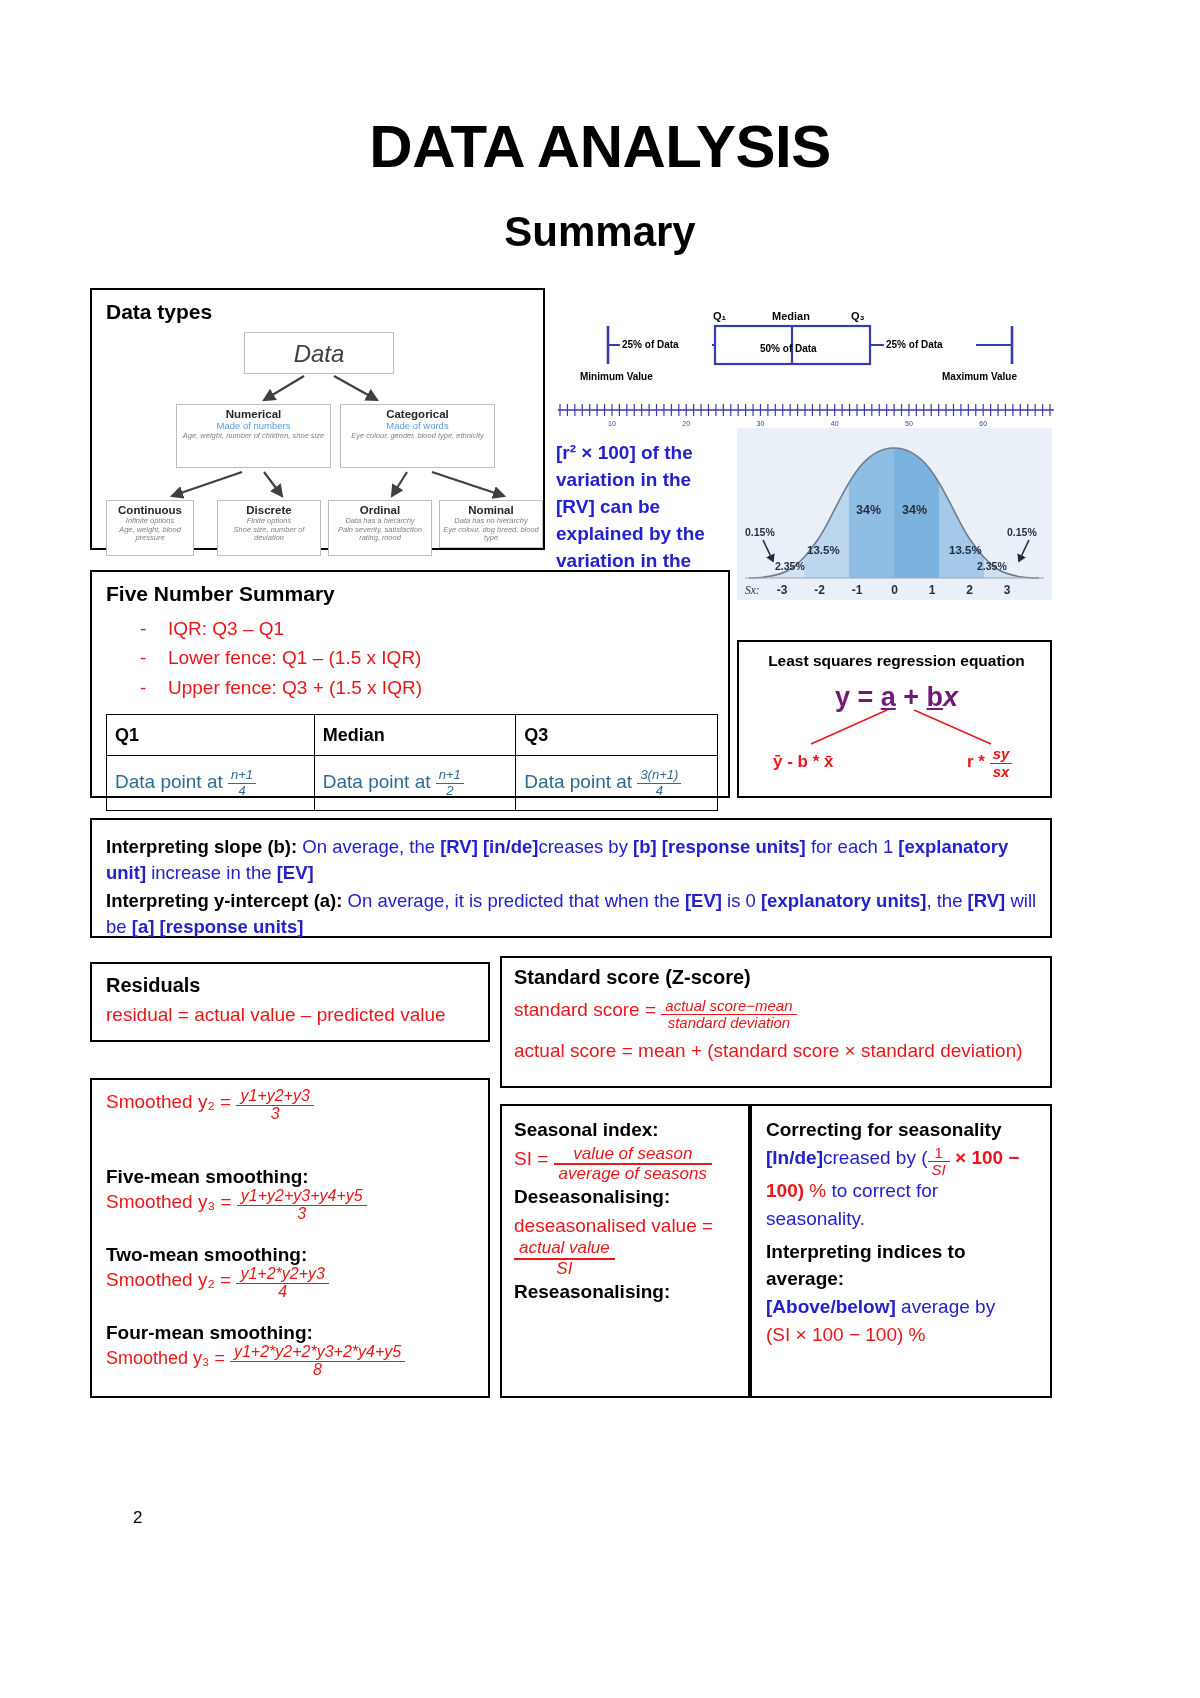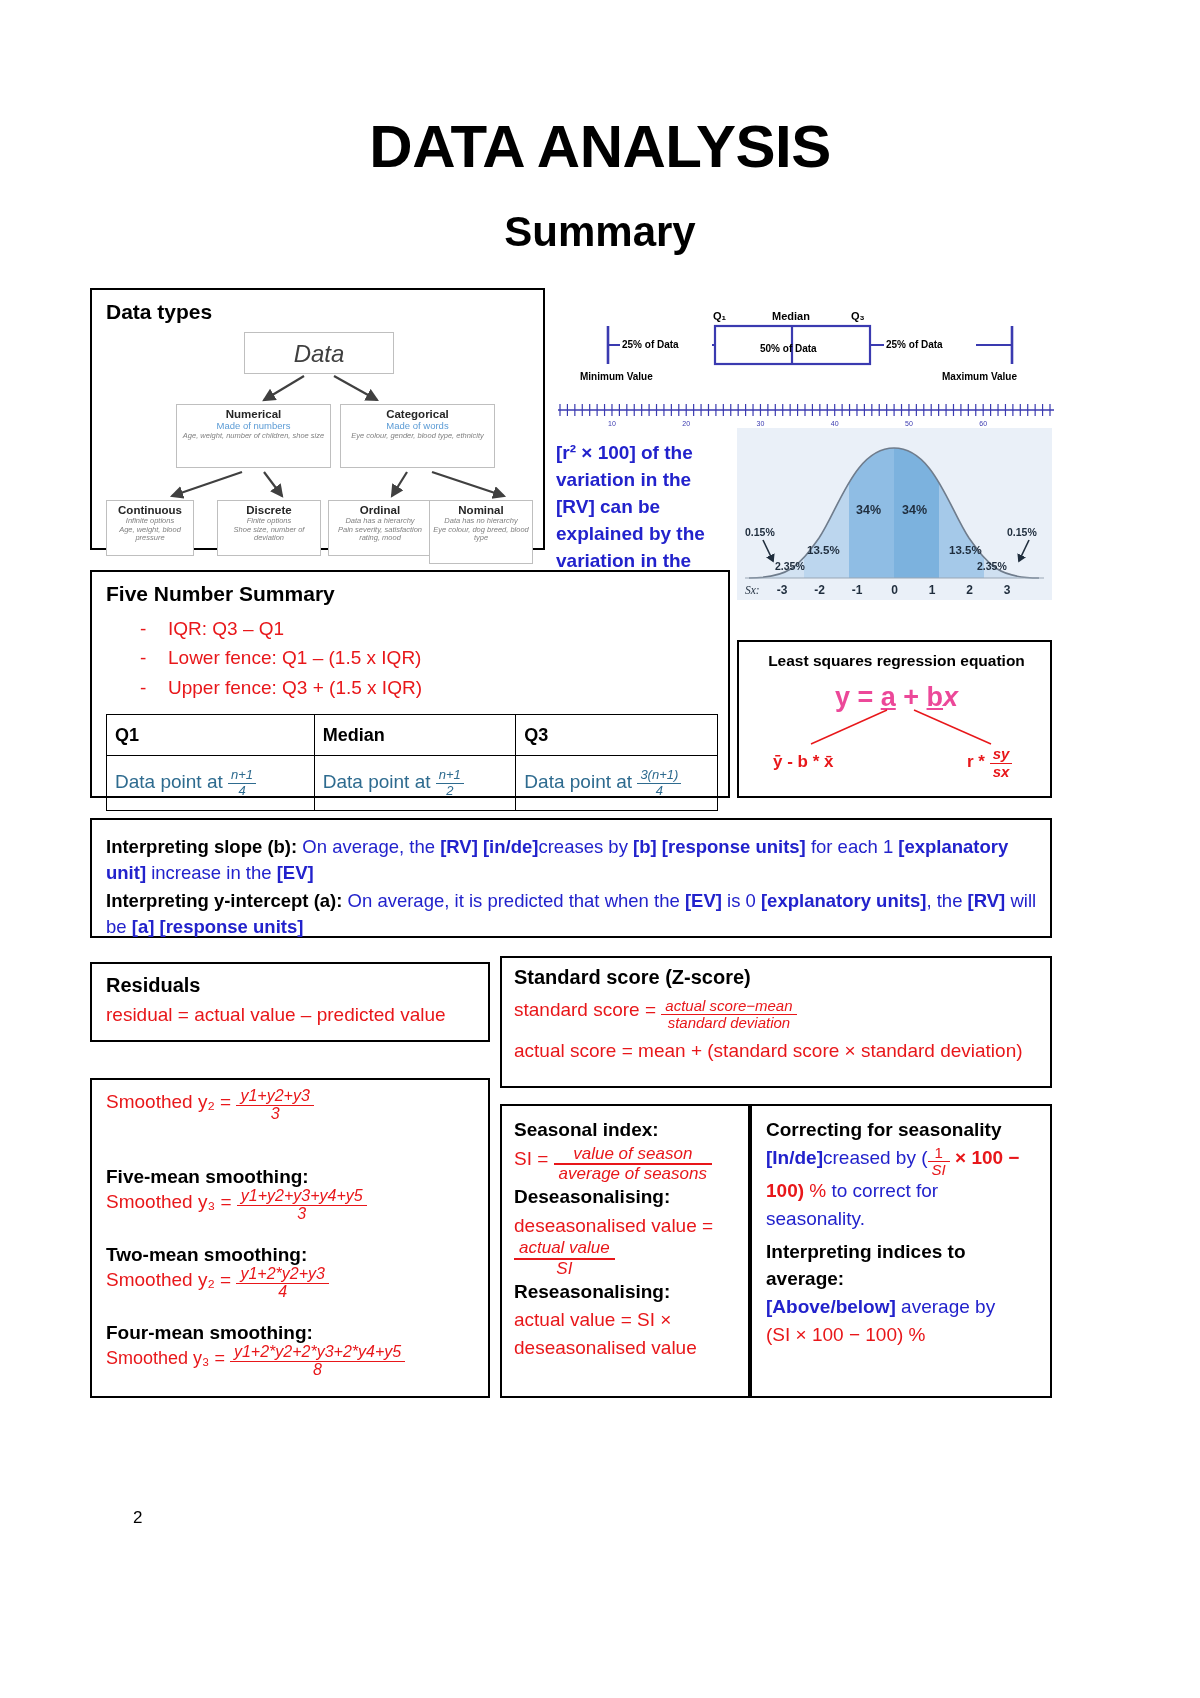--- a/index.html
+++ b/index.html
@@ -21,21 +21,21 @@
   .nb-t{font-size:11.5px;font-weight:bold;color:#262626;line-height:1.15;margin-top:3px;}
   .nb-s{font-size:9.5px;color:#5b9bd5;line-height:1.1;}
   .nb-e{font-size:7.5px;font-style:italic;color:#7f7f7f;line-height:1.15;padding:0 3px;}
   #nd-data{left:152px;top:0px;width:150px;height:42px;}
   #nd-data .lbl{font-size:24px;font-style:italic;color:#404040;line-height:42px;}
   #nd-num{left:84px;top:72px;width:155px;height:64px;}
   #nd-cat{left:248px;top:72px;width:155px;height:64px;}
   #nd-con{left:14px;top:168px;width:88px;height:56px;}
   #nd-dis{left:125px;top:168px;width:104px;height:56px;}
   #nd-ord{left:236px;top:168px;width:104px;height:56px;}
-  #nd-nom{left:337px;top:168px;width:104px;height:64px;}
+  #nd-nom{left:347px;top:168px;width:104px;height:48px;}
   
   #fivenum{left:90px;top:570px;width:640px;height:228px;}
   #fivenum .hd{position:absolute;left:14px;top:10px;}
   .bullets{position:absolute;left:48px;top:42px;font-size:19px;color:#e8171a;line-height:1.55;}
   .bullets div{white-space:nowrap;}
   .bullets .dash{display:inline-block;width:28px;color:#e8171a;}
   table.q5{position:absolute;left:14px;top:142px;width:612px;border-collapse:collapse;}
   table.q5 th,table.q5 td{border:1.6px solid #000;padding:5px 8px;text-align:left;vertical-align:middle;}
   table.q5 th{font-size:18px;font-weight:bold;height:30px;}
   table.q5 td{font-size:19px;color:#2e6b8f;height:44px;}
@@ -44,21 +44,21 @@
   .frac .den{display:block;border-top:1.3px solid currentColor;padding:0 3px;}
   
   #boxplot{position:absolute;left:560px;top:300px;width:500px;height:100px;}
   
   #r2text{position:absolute;left:556px;top:440px;width:175px;font-size:19px;font-weight:bold;color:#2222cc;line-height:1.42;}
   
   #bell{position:absolute;left:737px;top:428px;width:315px;height:172px;background:#eaf0f8;}
   
   #lsr{left:737px;top:640px;width:315px;height:158px;}
   #lsr .lsr-title{position:absolute;left:0;top:10px;width:315px;text-align:center;font-size:15.5px;font-weight:bold;}
-  #lsr .eq{position:absolute;left:0;top:40px;width:315px;text-align:center;font-size:27px;font-weight:bold;color:#ec4899;}
+  #lsr .eq{position:absolute;left:0;top:40px;width:315px;text-align:center;font-size:27px;font-weight:bold;color:#701a75;}
   #lsr .eq u{text-decoration:underline;}
   #lsr .lft{position:absolute;left:34px;top:110px;font-size:17px;font-weight:bold;color:#e8171a;}
   #lsr .rgt{position:absolute;left:228px;top:104px;font-size:17px;font-weight:bold;color:#e8171a;}
   
   #interp{left:90px;top:818px;width:962px;height:120px;}
   #interp .ln{position:absolute;left:14px;font-size:18.5px;line-height:1.42;}
   
   #resid{left:90px;top:962px;width:400px;height:80px;}
   #resid .hd{position:absolute;left:14px;top:10px;font-size:20px;}
   #resid .body{position:absolute;left:14px;top:40px;font-size:19px;color:#e8171a;}
@@ -372,21 +372,20 @@
     </div>
   </div>
 
   <div class="box" id="season">
     <div class="pad">
       <div class="t">Seasonal index:</div>
       <div class="r"><span>SI = </span><span class="bigfrac"><span class="num">value of season</span><span class="den">average of seasons</span></span></div>
       <div class="t">Deseasonalising:</div>
       <div class="r"><span>deseasonalised value = </span><br><span class="bigfrac" style="vertical-align:top"><span class="num">actual value</span><span class="den">SI</span></span></div>
       <div class="t">Reseasonalising:</div>
-      <div class="r">actual value = SI × deseasonalised value</div>
     </div>
   </div>
 
   <div class="box" id="correct">
     <div class="pad">
       <div class="t">Correcting for seasonality</div>
       <div class="r"><span class="b blue">[In/de]</span><span class="blue">creased by (</span><span class="smfrac"><span class="num">1</span><span class="den">SI</span></span><span class="b red"> × 100 −</span> <span class="b red">100)</span><span class="red"> %</span><span class="blue"> to correct for seasonality.</span></div>
       <div class="t" style="margin-top:4px">Interpreting indices to average:</div>
       <div class="r"><span class="b blue">[Above/below]</span><span class="blue"> average by</span><br><span class="red">(SI × 100 − 100)</span><span class="red"> %</span></div>
     </div>

